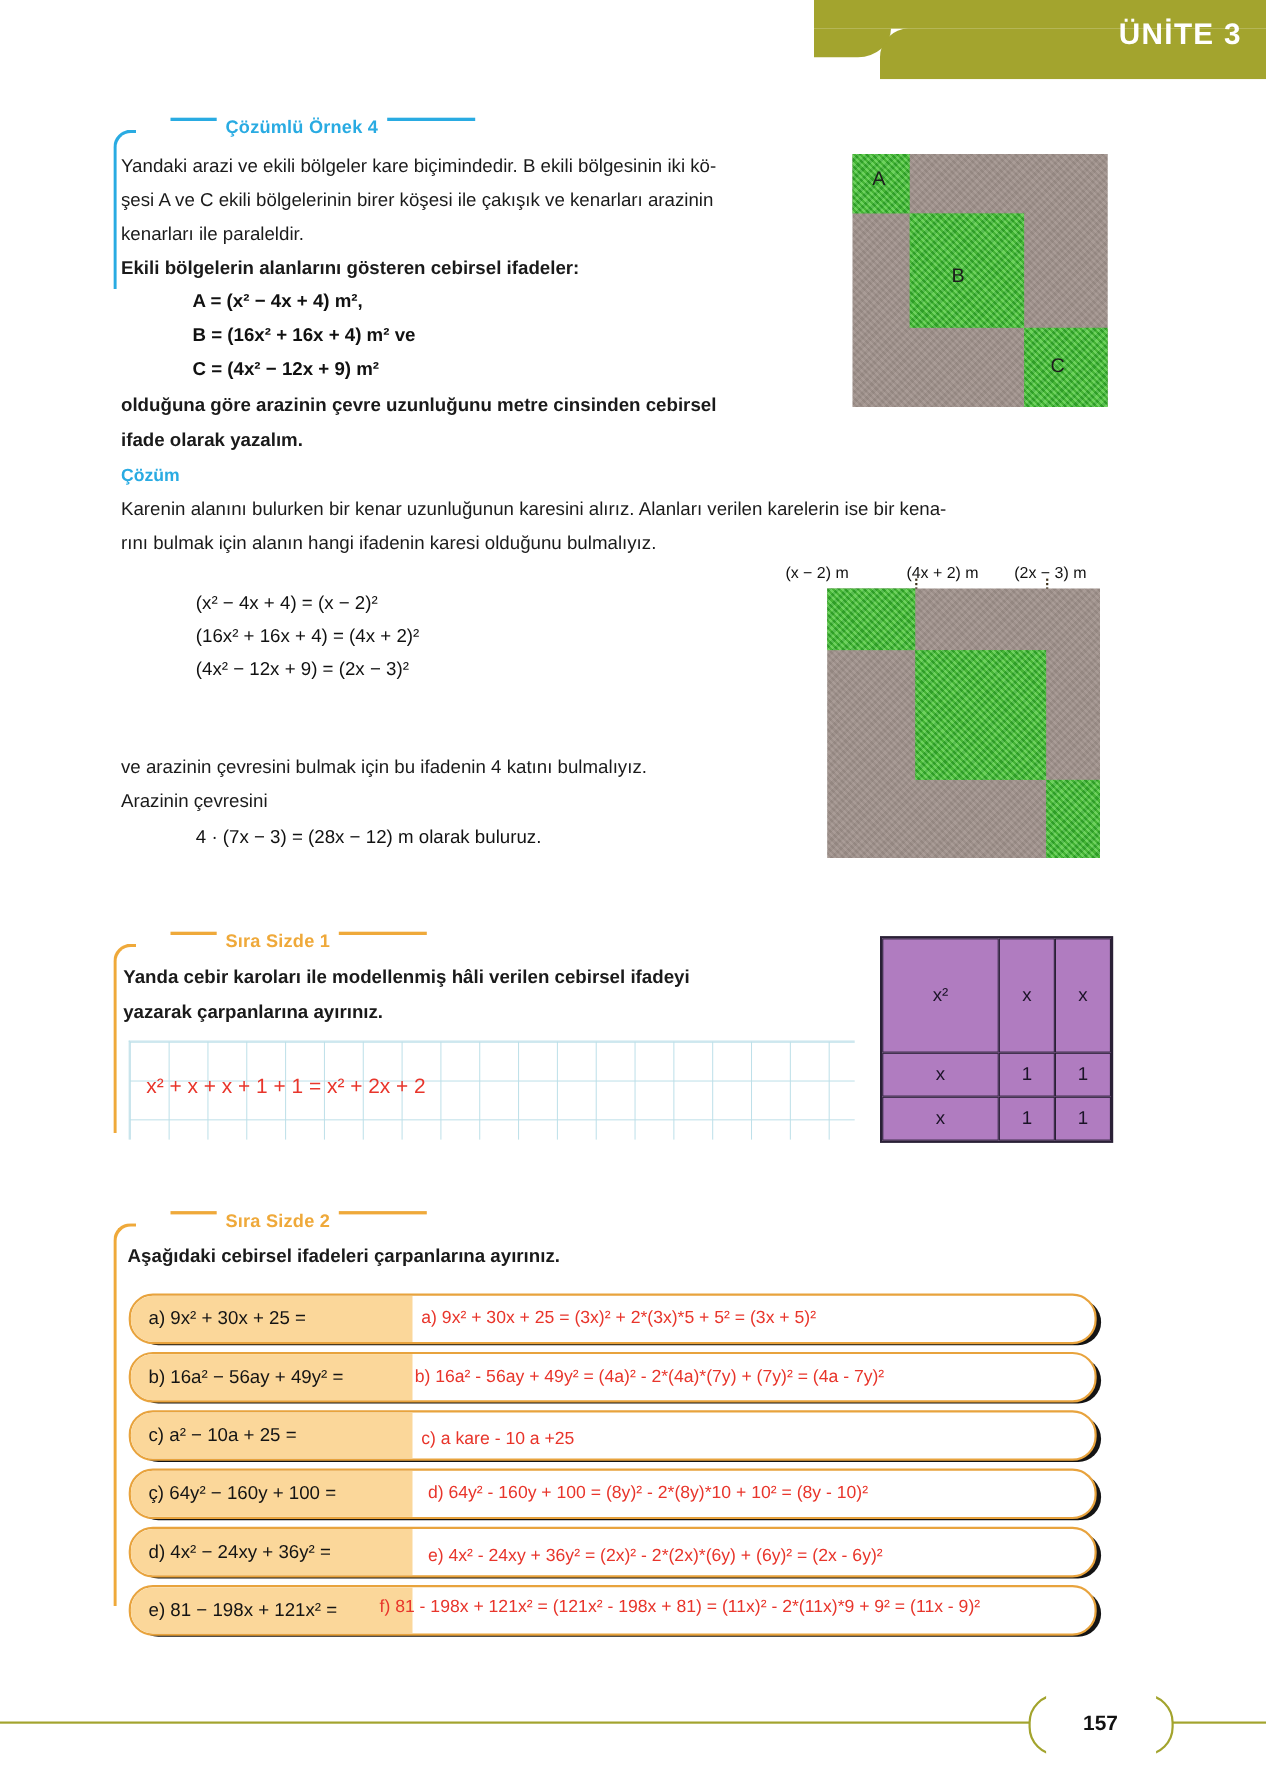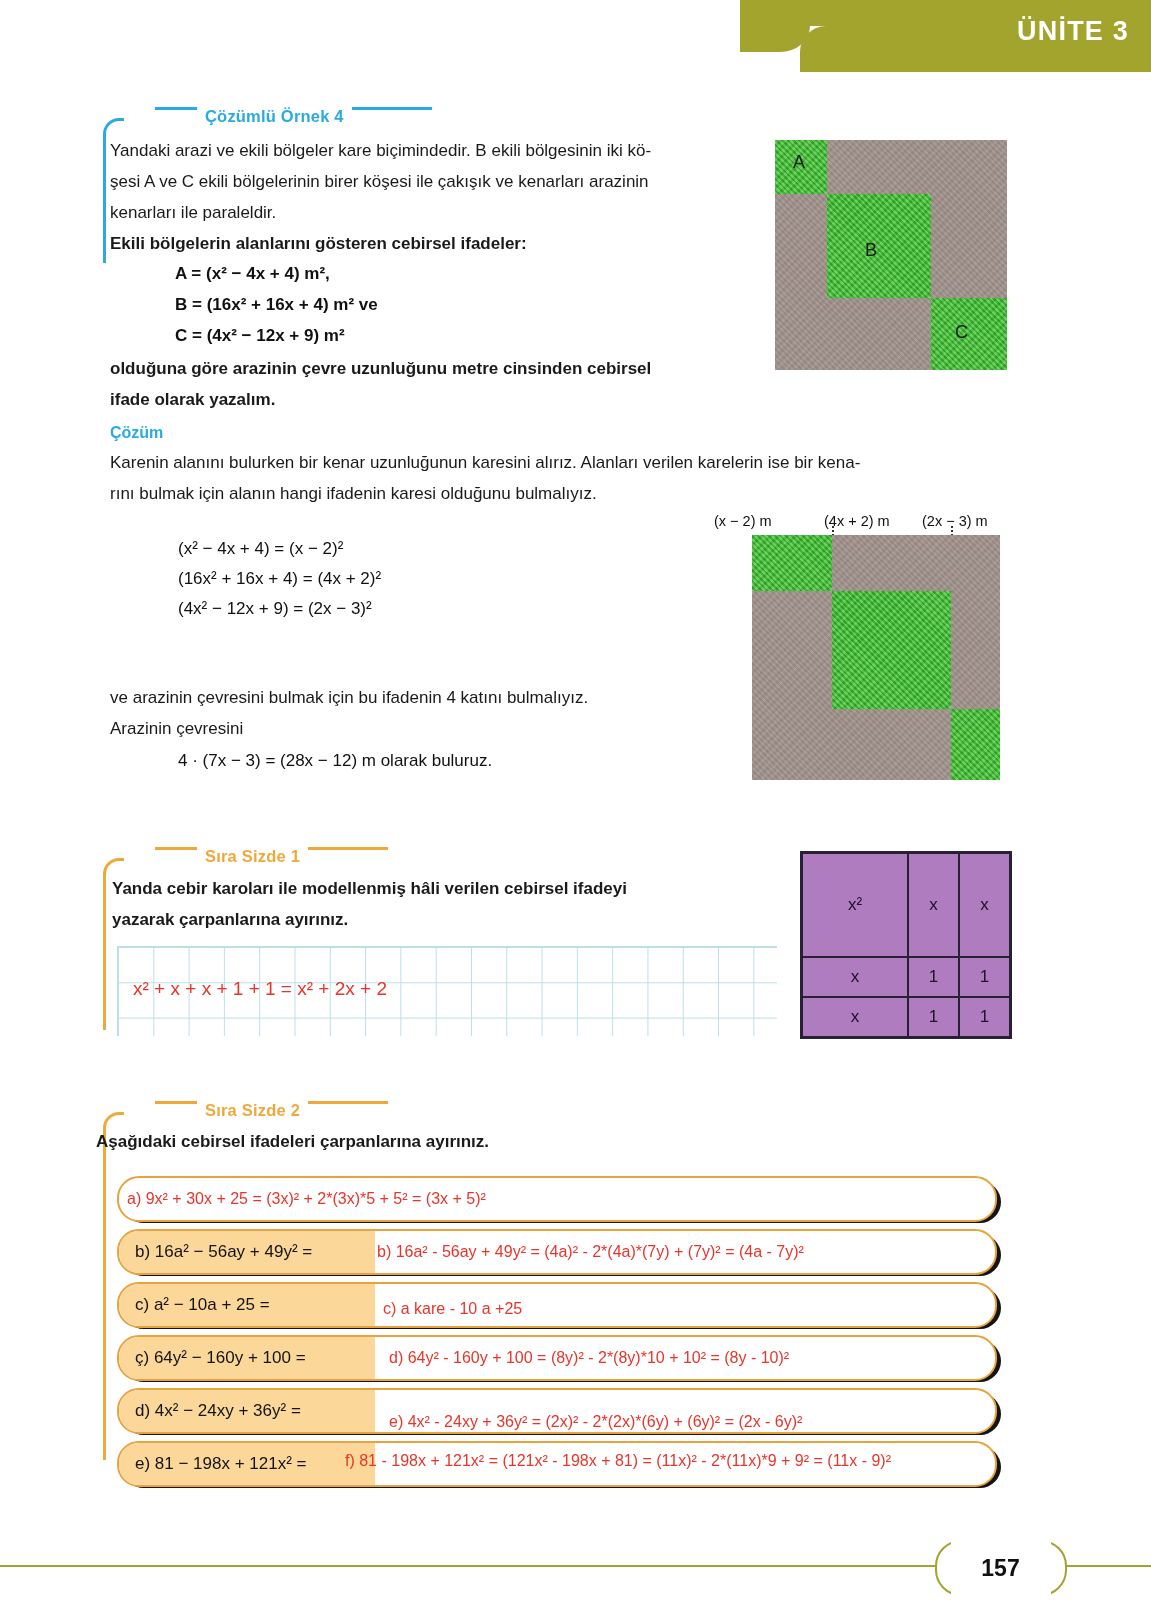--- a/index.html
+++ b/index.html
@@ -140,21 +140,21 @@
   .pagenum .capsule{
     position:absolute;left:50%;transform:translateX(-50%);
     margin-left:425px;top:4px;width:128px;height:52px;
     border:2px solid #a3a42e;border-radius:26px;background:#ffffff;
     display:flex;align-items:center;justify-content:center;
   }
   .pagenum .capsule .mask{
     position:absolute;left:14px;right:14px;top:-3px;height:6px;background:#fff;
   }
   .pagenum .capsule .mask.b{top:auto;bottom:-3px;}
-  .pagenum .num{font-size:23px;font-weight:bold;color:#111;position:relative;}
+  .pagenum .num{font-size:19px;font-weight:bold;color:#111;position:relative;}
 </style>
 </head>
 <body>
 
 <div class="page">
 
   <div class="unit-banner">
     <div class="shape-top"></div>
     <div class="shape-main"></div>
     <div class="shape-notch"></div>
@@ -244,25 +244,26 @@
   </div>
 
   <div class="callout" style="--accent:#efa93a;left:103px;top:1112px;width:560px;height:348px;">
     <div class="bracket"></div>
     <div class="hdr">
       <span class="dash"></span>
       <span class="label">Sıra Sizde 2</span>
       <span class="dash right"></span>
     </div>
   </div>
-  <div class="body-text bold" style="position:absolute;left:96px;top:1126px;width:620px;">Aşağıdaki cebirsel ifadeleri çarpanlarına ayırınız.</div>
+  <div class="body-text bold" style="position:absolute;left:116px;top:1126px;width:620px;">Aşağıdaki cebirsel ifadeleri çarpanlarına ayırınız.</div>
 
   <div class="pill-wrap" style="left:117px;top:1176px;width:880px;height:42px;">
     <div class="pill-shadow"></div>
     <div class="pill">
+      <div class="q" style="width:226px;">a) 9x² + 30x + 25 =</div>
       <div class="ans">a) 9x² + 30x + 25 = (3x)² + 2*(3x)*5 + 5² = (3x + 5)²</div>
     </div>
   </div>
 
   <div class="pill-wrap" style="left:117px;top:1229px;width:880px;height:42px;">
     <div class="pill-shadow"></div>
     <div class="pill">
       <div class="q" style="width:226px;">b) 16a² − 56ay + 49y² =</div>
       <div class="ans" style="padding-left:2px;">b) 16a² - 56ay + 49y² = (4a)² - 2*(4a)*(7y) + (7y)² = (4a - 7y)²</div>
     </div>
@@ -281,21 +282,21 @@
     <div class="pill">
       <div class="q" style="width:226px;">ç) 64y² − 160y + 100 =</div>
       <div class="ans" style="padding-left:14px;">d) 64y² - 160y + 100 = (8y)² - 2*(8y)*10 + 10² = (8y - 10)²</div>
     </div>
   </div>
 
   <div class="pill-wrap" style="left:117px;top:1388px;width:880px;height:42px;">
     <div class="pill-shadow"></div>
     <div class="pill">
       <div class="q" style="width:226px;">d) 4x² − 24xy + 36y² =</div>
-      <div class="ans" style="align-items:flex-end;padding-bottom:3px;padding-left:14px;">e) 4x² - 24xy + 36y² = (2x)² - 2*(2x)*(6y) + (6y)² = (2x - 6y)²</div>
+      <div class="ans" style="align-items:flex-end;padding-bottom:16px;padding-left:14px;">e) 4x² - 24xy + 36y² = (2x)² - 2*(2x)*(6y) + (6y)² = (2x - 6y)²</div>
     </div>
   </div>
 
   <div class="pill-wrap" style="left:117px;top:1441px;width:880px;height:42px;">
     <div class="pill-shadow"></div>
     <div class="pill">
       <div class="q" style="width:226px;">e) 81 − 198x + 121x² =</div>
     </div>
     <div class="ans-overflow" style="left:228px;top:11px;">f) 81 - 198x + 121x² = (121x² - 198x + 81) = (11x)² - 2*(11x)*9 + 9² = (11x - 9)²</div>
   </div>

